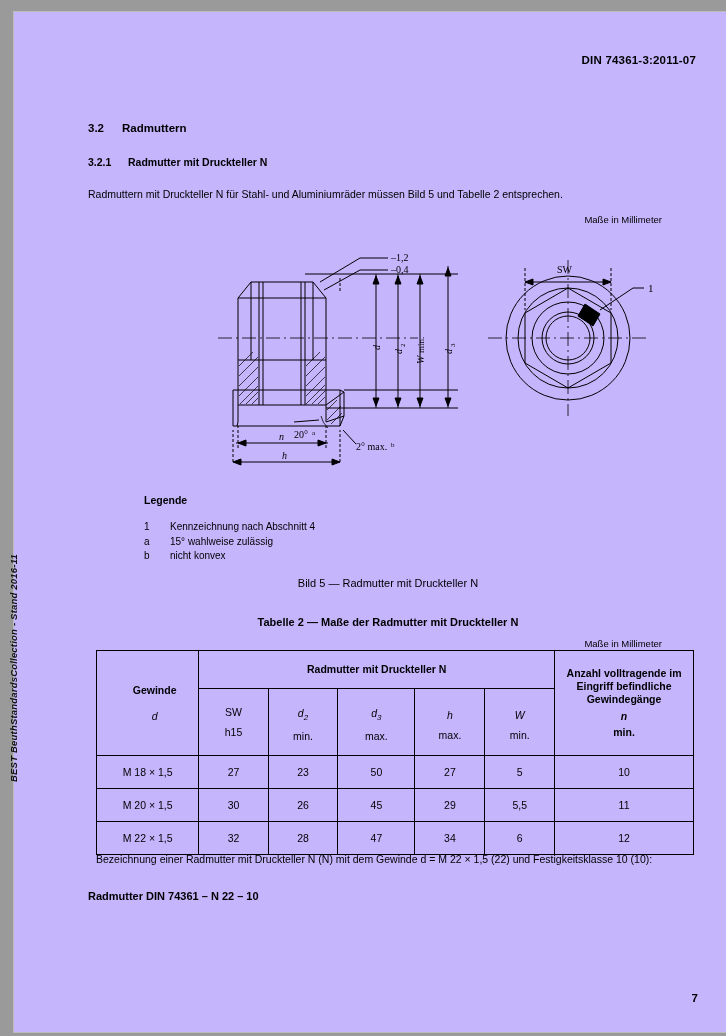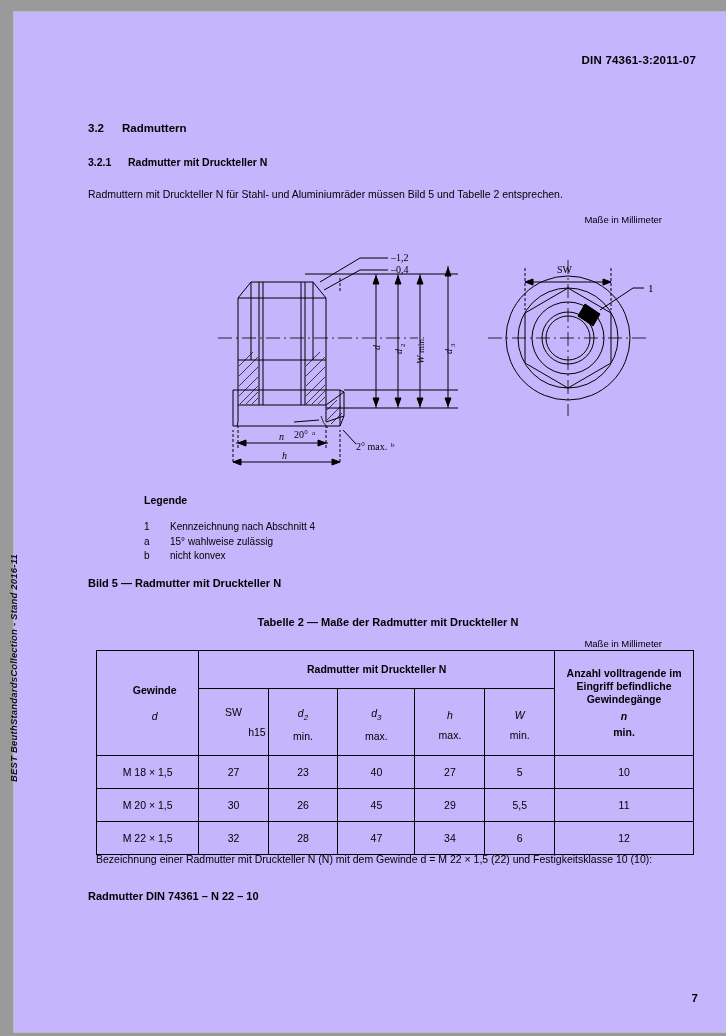--- a/index.html
+++ b/index.html
@@ -67,21 +67,21 @@
     position:absolute; top:482px; left:56px;
     font-size:10.5px; font-weight:bold; color:#000;
   }
   .legende {
     position:absolute; top:508px; left:56px;
     font-size:10px; color:#000; line-height:1.45;
   }
   .legende .k { display:inline-block; width:26px; }
   .bildcap {
     position:absolute; top:565px; left:0; width:600px;
-    font-size:11px; font-weight:bold; color:#000;
+    text-align:center; font-size:11px; font-weight:normal; color:#000;
   }
   .tabcap {
     position:absolute; top:604px; left:0; width:600px;
     text-align:center; font-size:11px; font-weight:bold; color:#000;
   }
   .masse2 {
     position:absolute; top:626px; right:26px;
     font-size:9.5px; color:#000;
   }
   table.maintable {
@@ -313,21 +313,21 @@
           <th colspan="5" style="font-weight:bold; height:26px;">Radmutter mit Druckteller N</th>
           <th rowspan="2" style="width:132px; font-weight:bold; line-height:1.25; padding:16px 6px;">
             <div>Anzahl volltragende im Eingriff befindliche Gewindegänge</div>
             <div class="ital" style="margin-top:4px;">n</div>
             <div style="margin-top:2px;">min.</div>
           </th>
         </tr>
         <tr>
           <th style="width:70px; height:52px;">
             <div>SW</div>
-            <div style="margin-top:8px;text-align:right;">h15</div>
+            <div style="margin-top:8px;">h15</div>
           </th>
           <th style="width:70px;">
             <div class="ital">d<span class="sub">2</span></div>
             <div style="margin-top:8px;">min.</div>
           </th>
           <th style="width:78px;">
             <div class="ital">d<span class="sub">3</span></div>
             <div style="margin-top:8px;">max.</div>
           </th>
           <th style="width:70px;">
@@ -336,21 +336,21 @@
           </th>
           <th style="width:70px;">
             <div class="ital">W</div>
             <div style="margin-top:8px;">min.</div>
           </th>
         </tr>
         <tr>
           <td class="cell-gew" style="height:26px;">M 18 × 1,5</td>
           <td>27</td>
           <td>23</td>
-          <td>40</td>
+          <td>50</td>
           <td>27</td>
           <td>5</td>
           <td>10</td>
         </tr>
         <tr>
           <td class="cell-gew" style="height:26px;">M 20 × 1,5</td>
           <td>30</td>
           <td>26</td>
           <td>45</td>
           <td>29</td>

